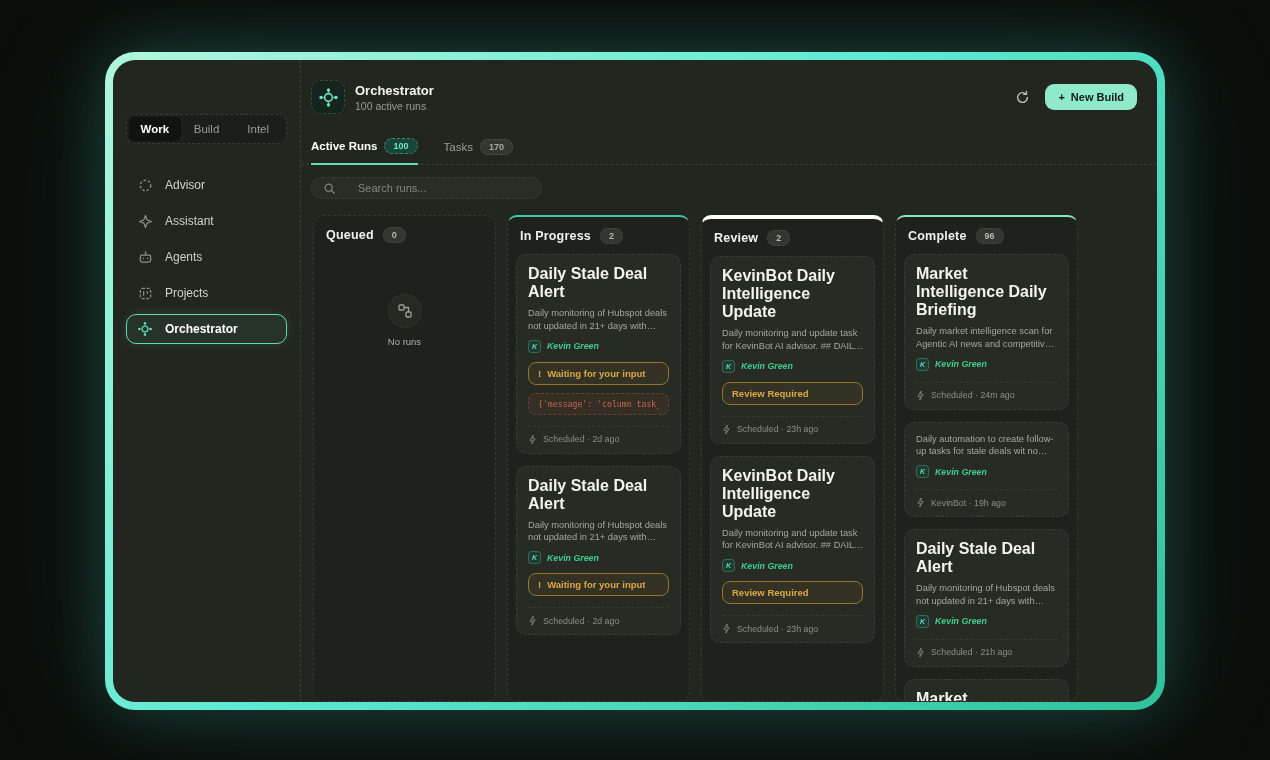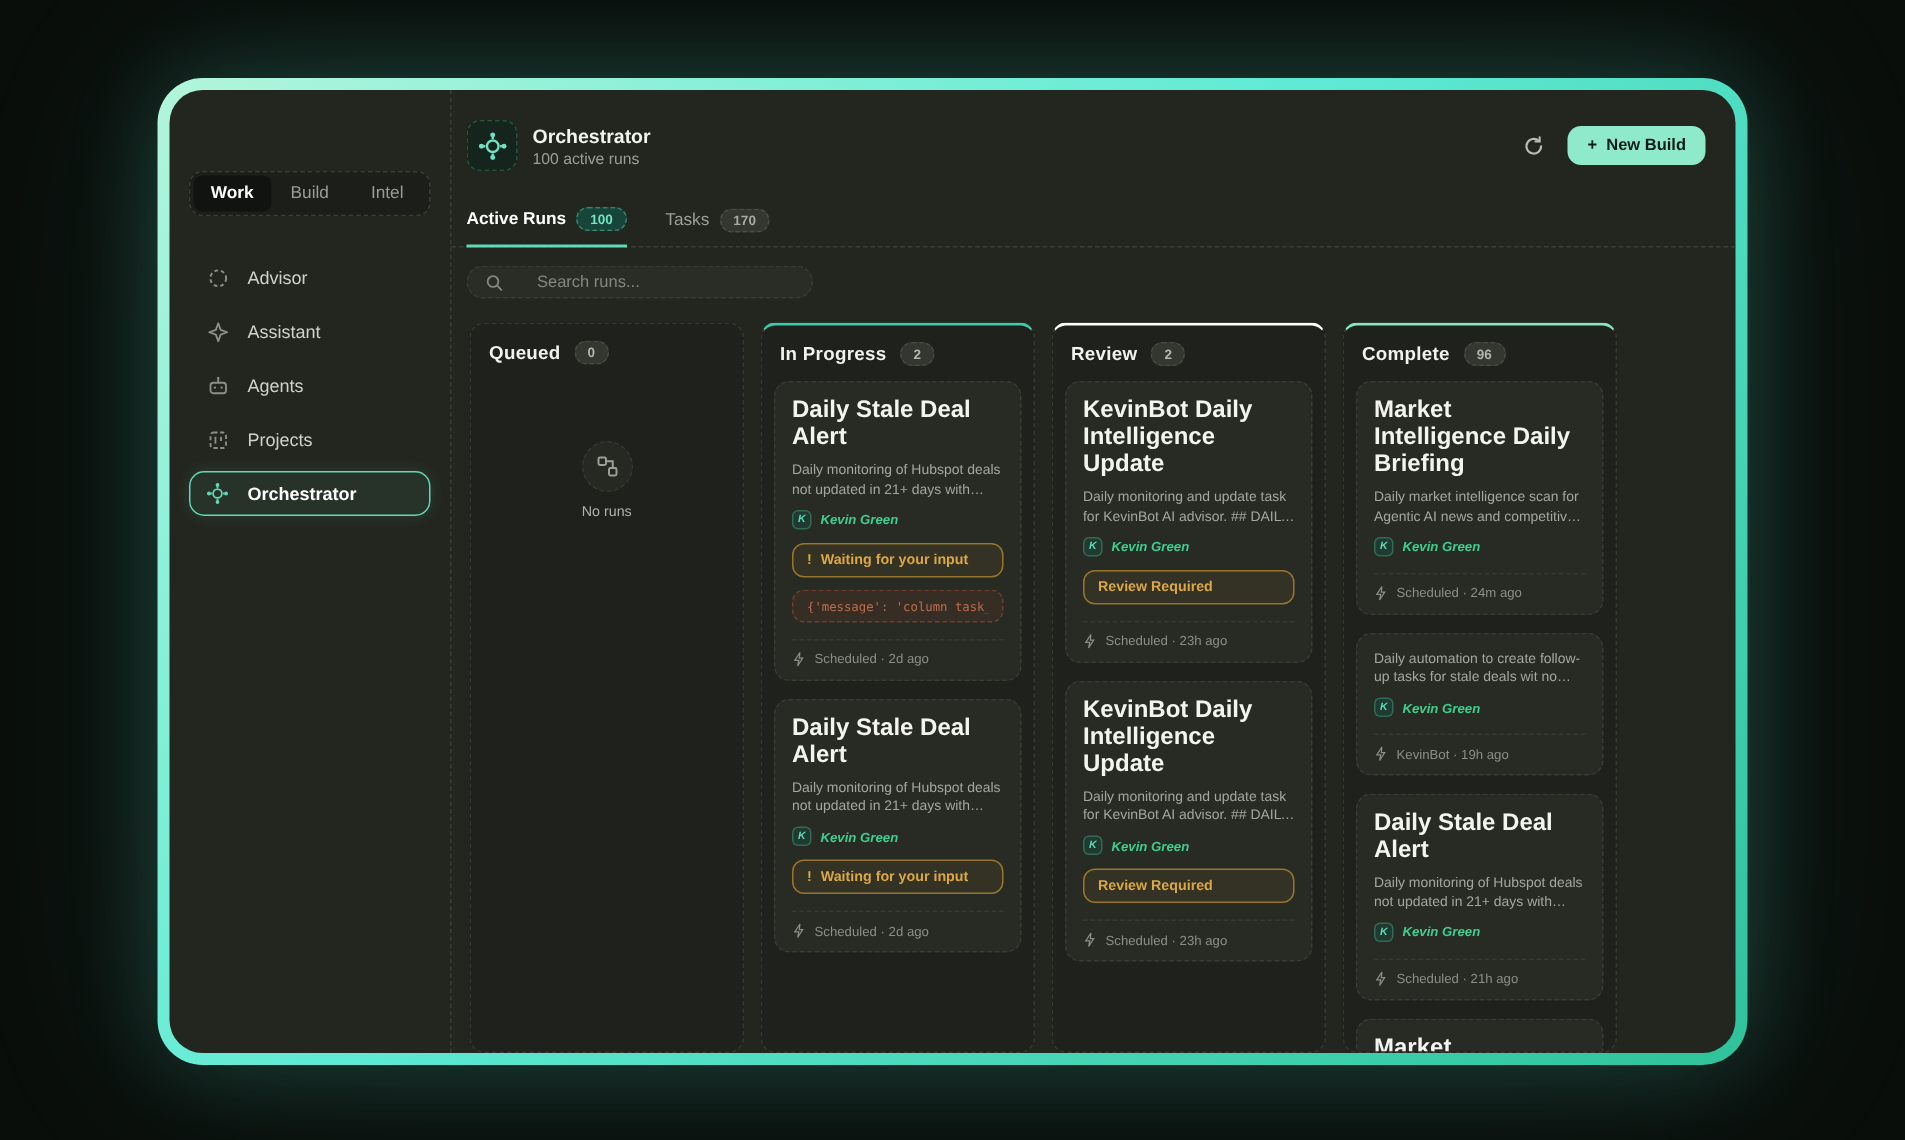--- a/index.html
+++ b/index.html
@@ -94,21 +94,21 @@
   .searchbar input::placeholder { color: #84877f; }
 
   
   .board { display: flex; gap: 11px; padding: 16px 10px 0 12px; }
   .column {
     width: 183px; min-width: 183px; height: 487px; border-radius: 10px;
     background: #1e211c; border: 1px dashed #363931;
     display: flex; flex-direction: column; overflow: hidden;
   }
   .column.accent-teal  { border-top: 2px solid #3ec9a7; }
-  .column.accent-amber { border-top: 2px solid #ffffff; }
+  .column.accent-amber { border-top: 4px solid #ffffff; }
   .column.accent-mint  { border-top: 2px solid #86e7bd; }
   .col-header { display: flex; align-items: center; gap: 9px; padding: 11px 12px 9px; }
   .col-title { font-size: 12.5px; font-weight: 700; color: #f2f2ec; letter-spacing: .2px; }
   .col-count {
     font-size: 9px; font-weight: 700; background: #34372f; color: #b3b6ad;
     padding: 2px 8px; border-radius: 999px; border: 1px dashed rgba(255,255,255,.1);
   }
   .cards { padding: 1px 8px 8px; display: flex; flex-direction: column; gap: 12px; overflow: hidden; }
 
   .card {

